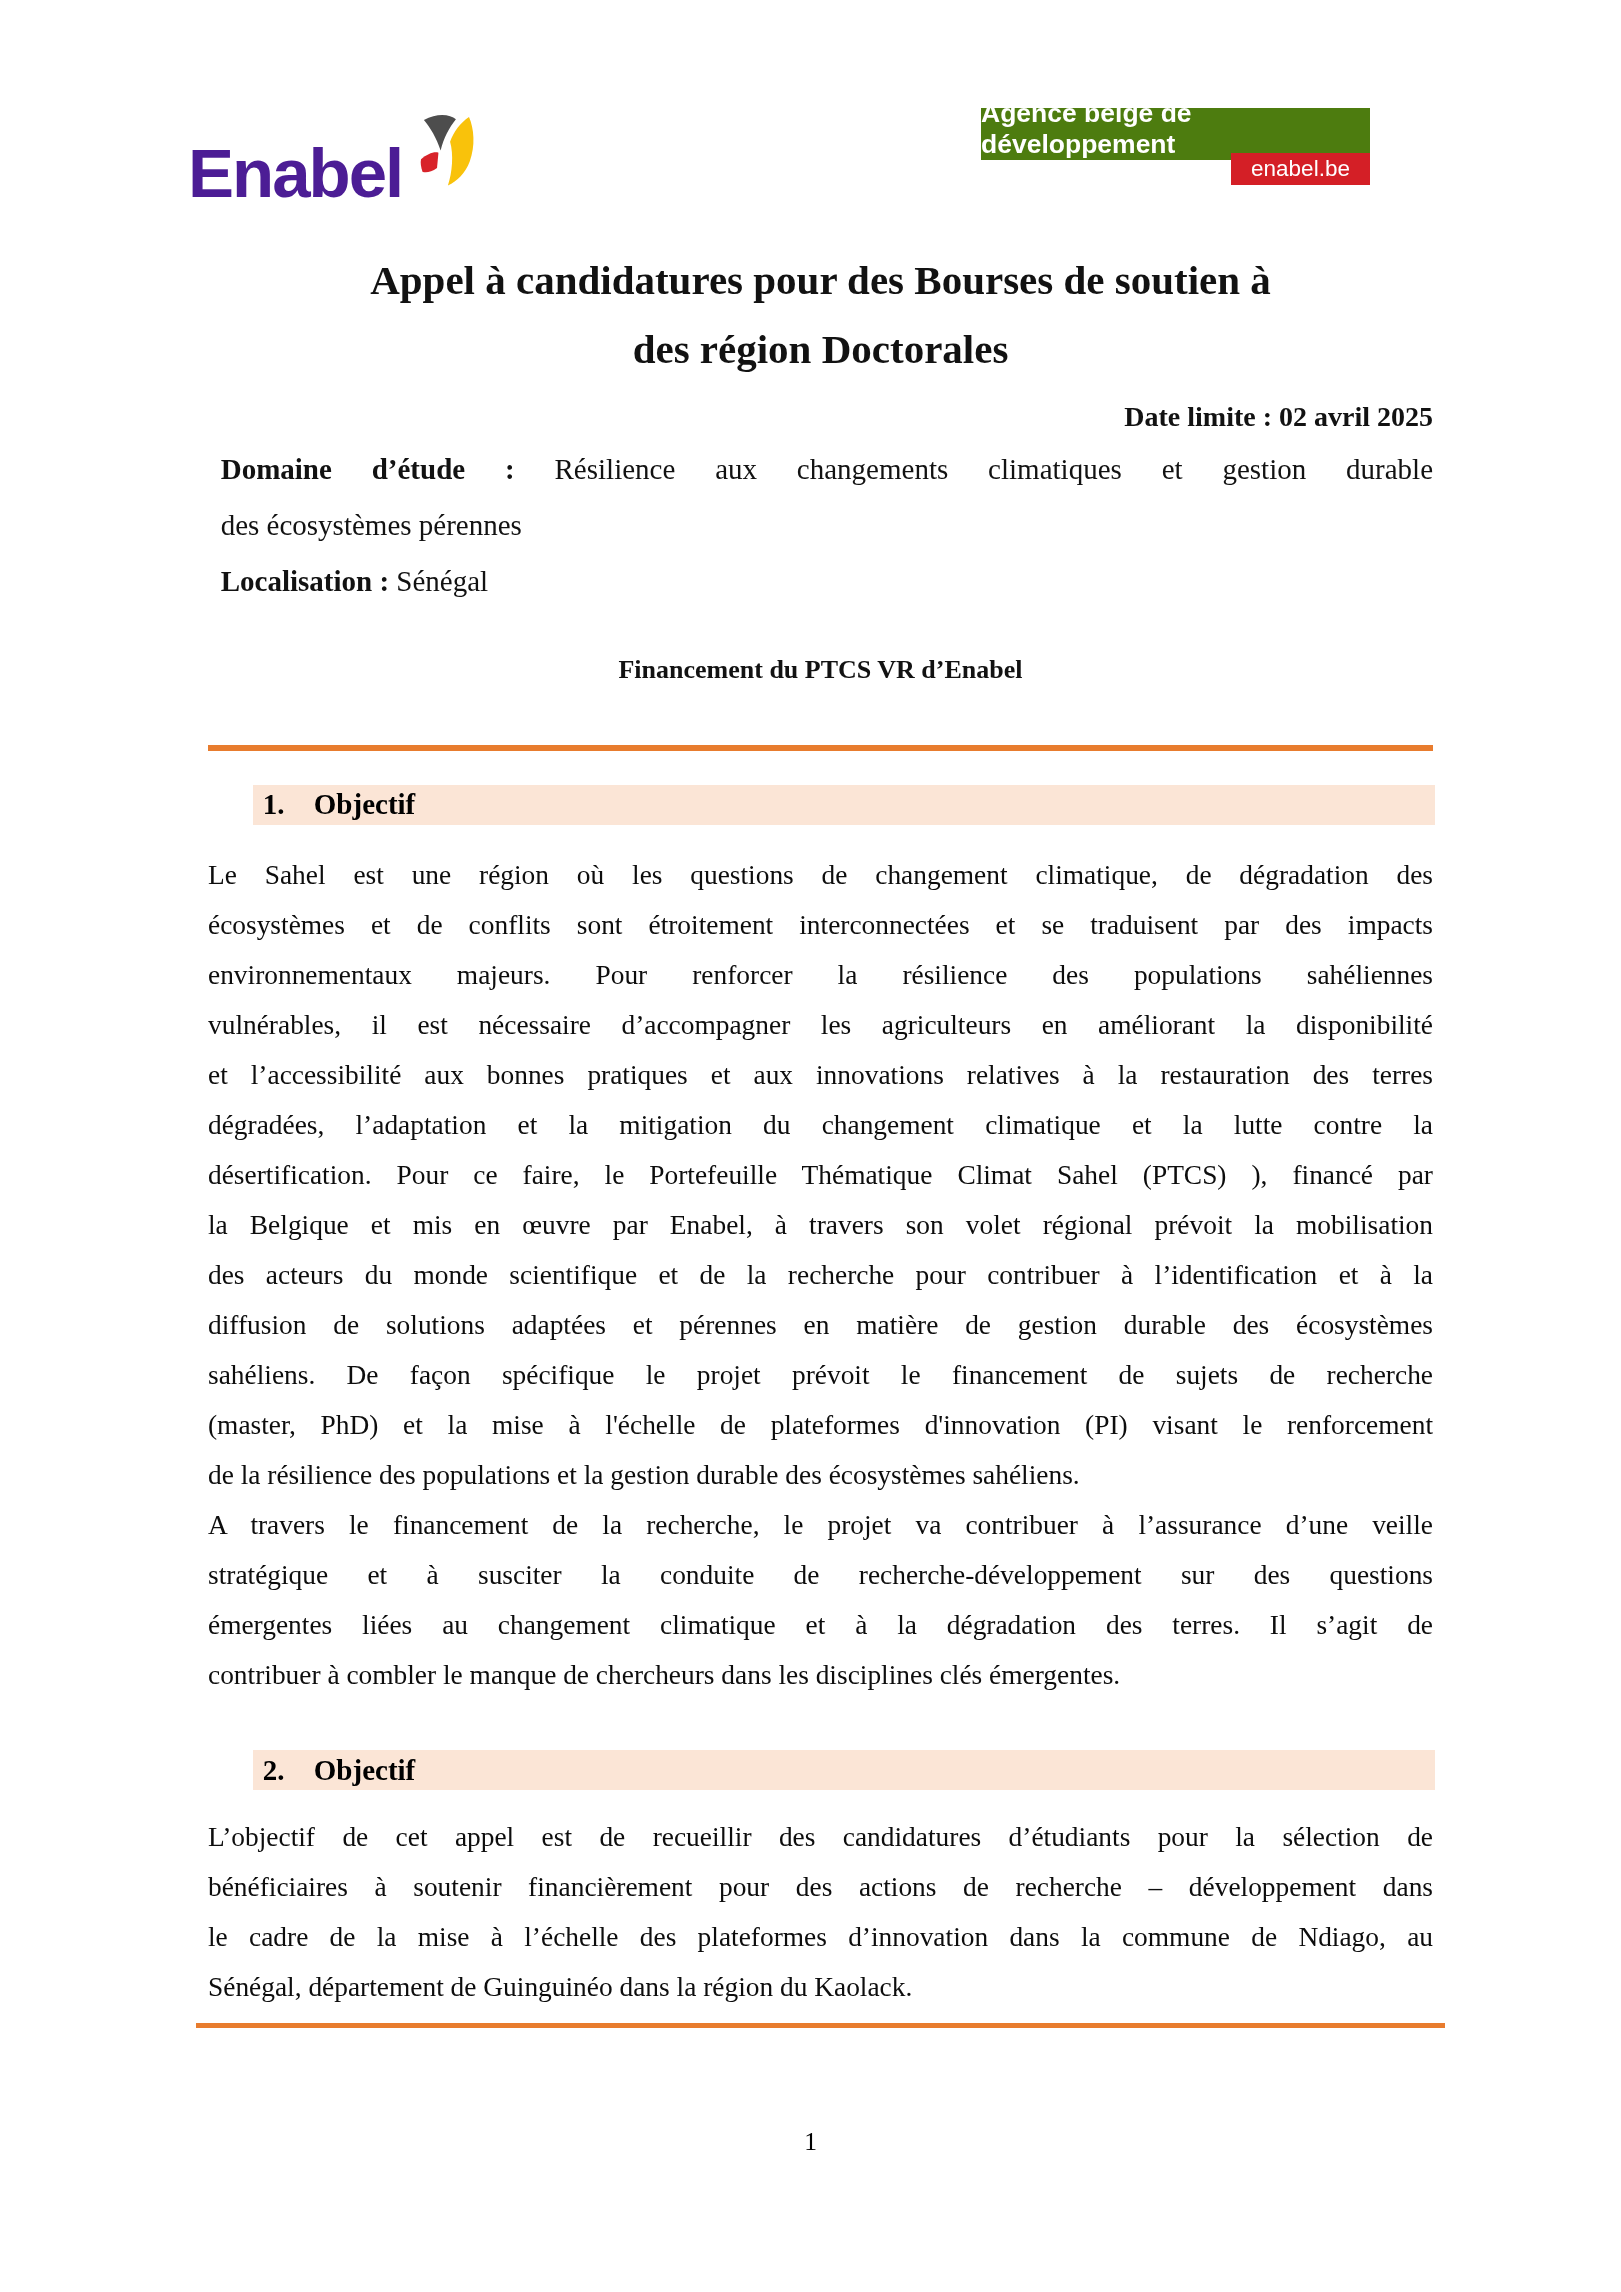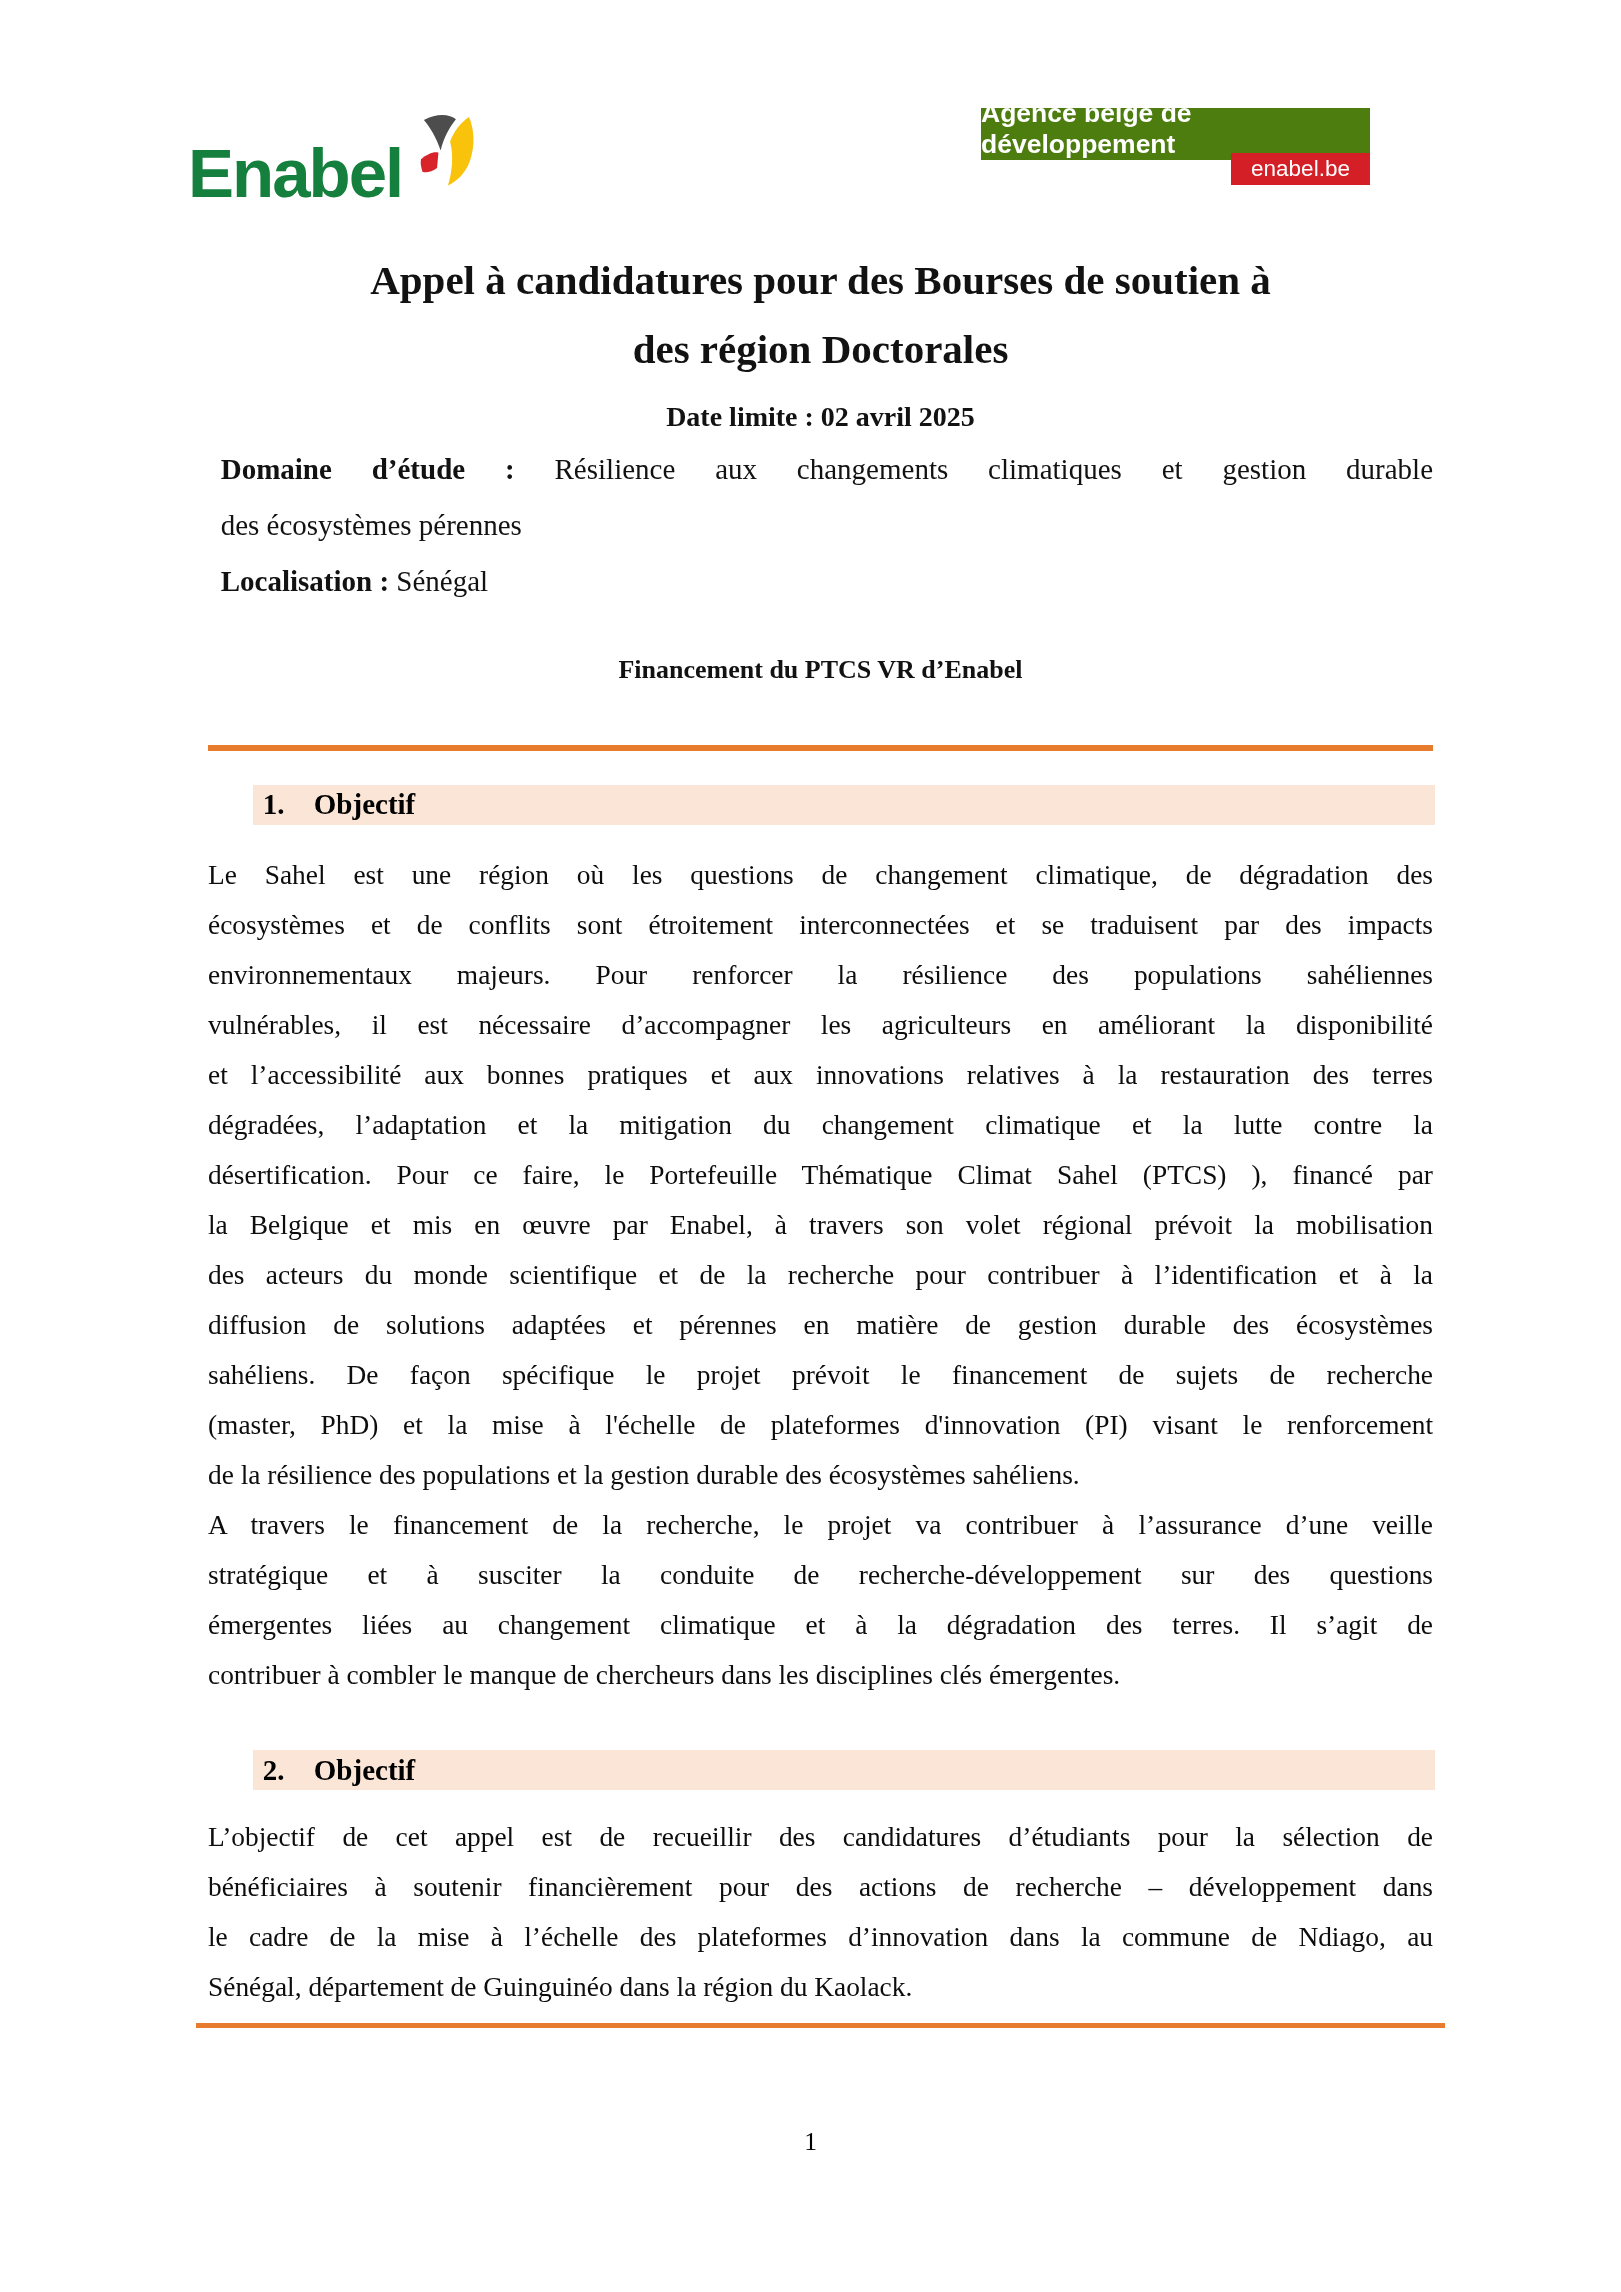--- a/index.html
+++ b/index.html
@@ -12,21 +12,21 @@
     overflow:hidden;
   }
 
   
   .logo{position:absolute;left:188px;top:96px;width:304px;height:118px;}
   .logo-text{
     position:absolute;left:0;top:137px - 96px;
     top:43px;
     font-family:"Liberation Sans","DejaVu Sans",sans-serif;
     font-weight:bold;font-size:69px;line-height:69px;
-    letter-spacing:-2px;color:#15803d;
+    letter-spacing:-2px;color:#4c1d95;
   }
   .bird{position:absolute;left:217px;top:5.9px;width:80px;height:100px;}
 
   .banner-yellow{
     position:absolute;left:981px;top:108px;width:389px;height:52px;
     background:#4d7c0f;color:#ffffff;
     font-family:"Liberation Sans","DejaVu Sans",sans-serif;
     font-size:26.5px;font-weight:bold;
     display:flex;align-items:flex-end;justify-content:center;
   }
@@ -35,21 +35,21 @@
     background:#D41F26;color:#ffffff;
     font-family:"Liberation Sans","DejaVu Sans",sans-serif;
     font-size:22.5px;font-weight:normal;
     display:flex;align-items:center;justify-content:center;
   }
 
   
   .content{position:absolute;left:208px;top:246px;width:1225px;}
 
   .title-line{font-size:41px;font-weight:bold;line-height:69px;text-align:center;}
-  .deadline{font-size:28px;font-weight:bold;line-height:49px;text-align:center;margin-top:7.8px;}
+  .deadline{font-size:28px;font-weight:bold;line-height:49px;text-align:right;margin-top:7.8px;}
 
   .meta{padding-left:12.7px;font-size:29px;line-height:56px;}
   .meta .jline{text-align:justify;text-align-last:justify;}
 
   .funding{font-size:26px;font-weight:bold;line-height:49px;text-align:center;margin-top:36px;}
 
   .rule{height:5.9px;background:#E87C2E;margin-top:51px;}
   .rule-bottom{margin-top:10.8px;margin-left:-11.8px;width:1249px;}
 
   .hbar{

